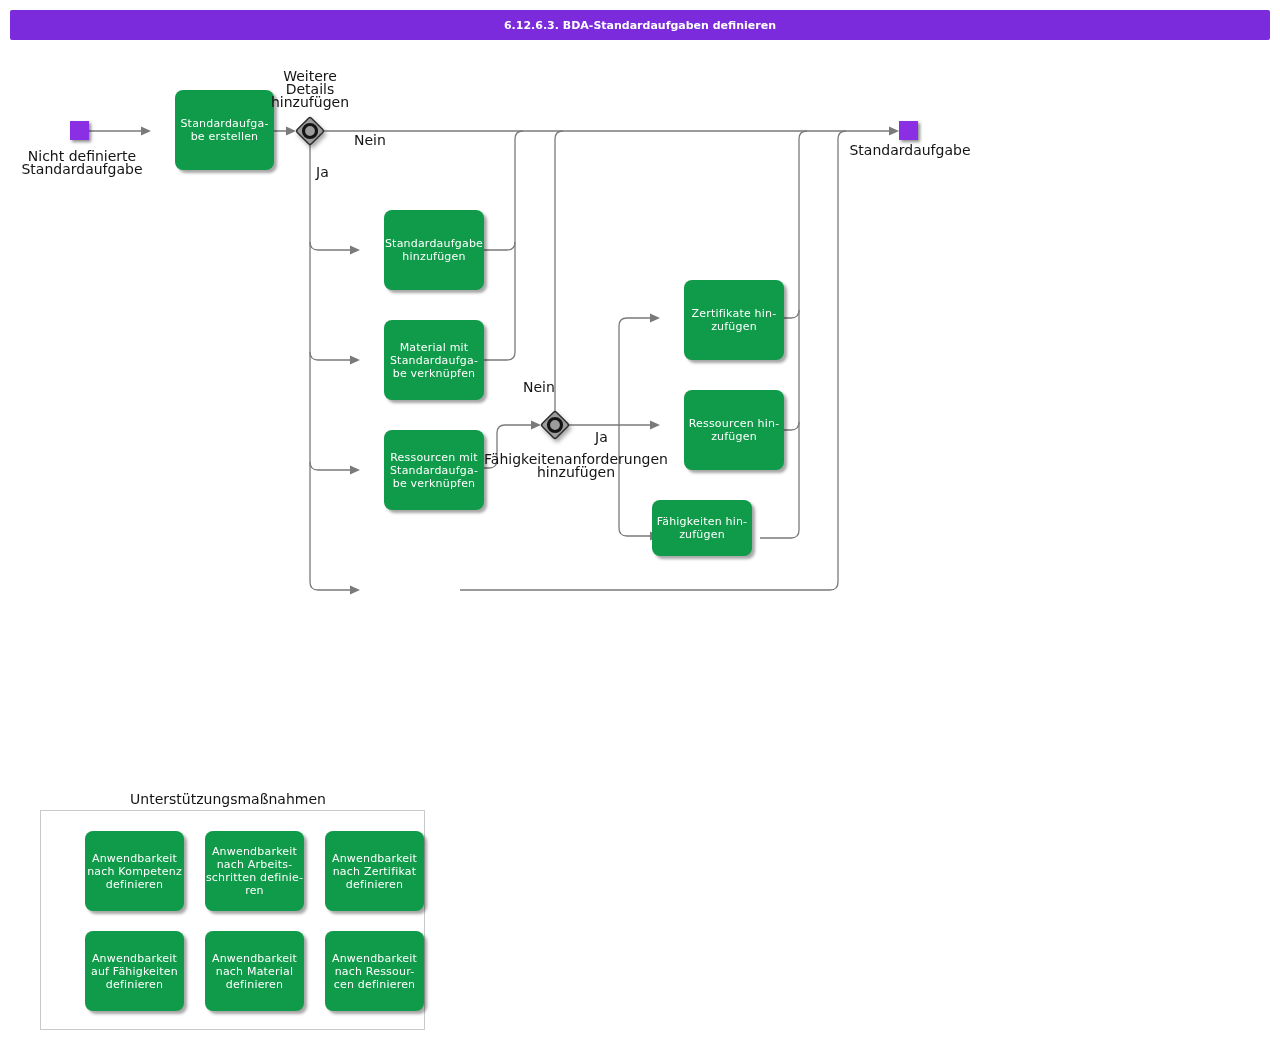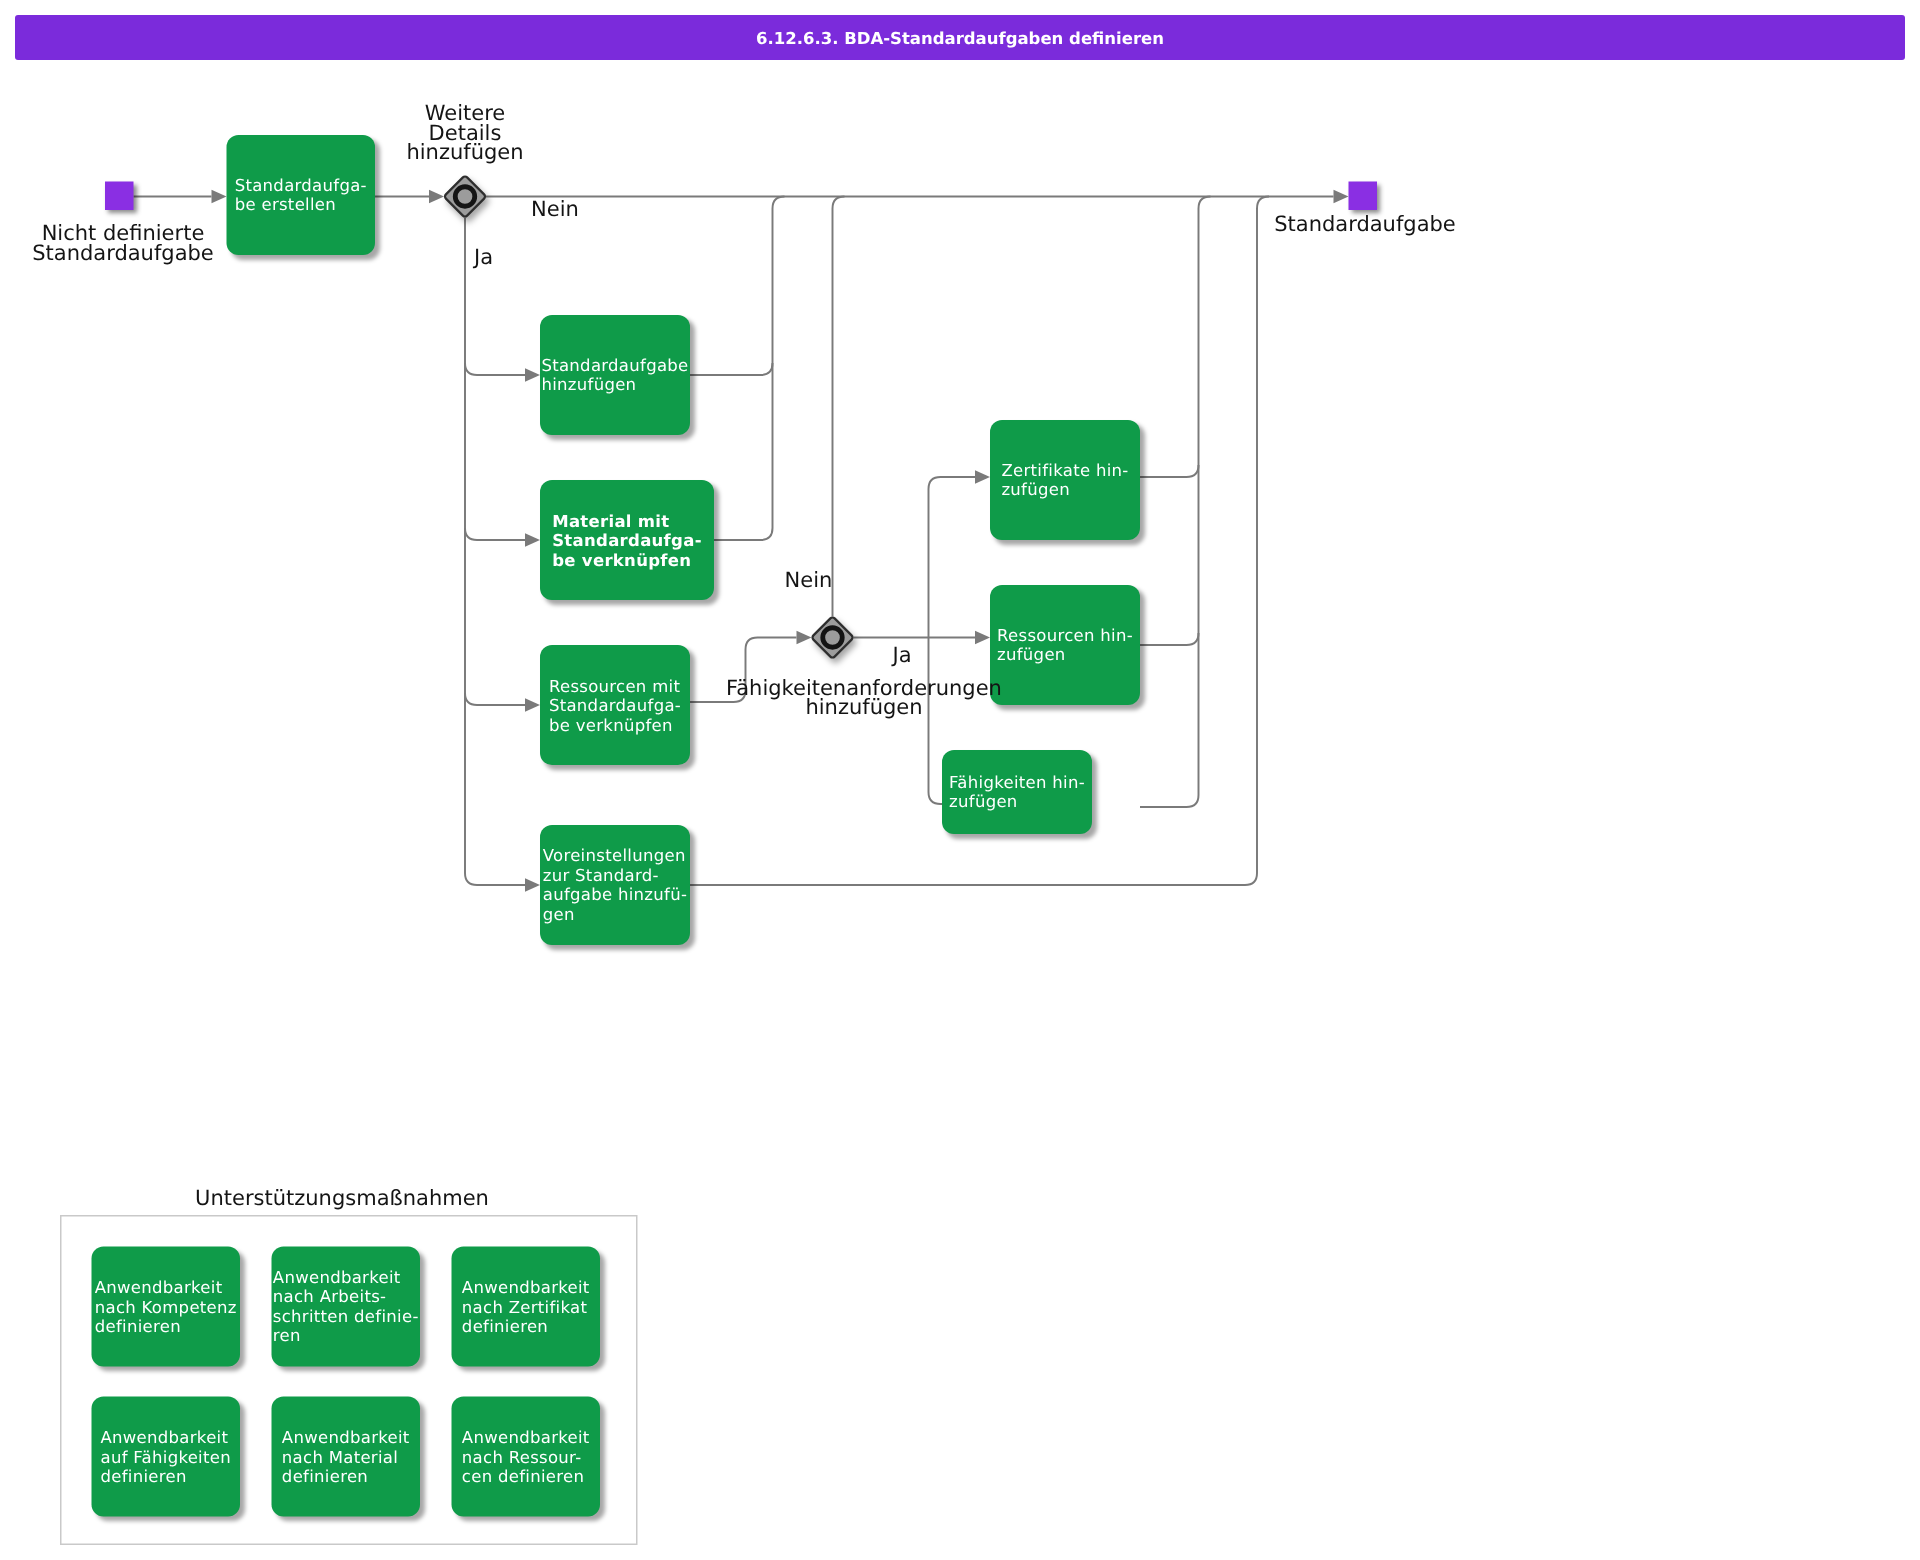--- a/index.html
+++ b/index.html
@@ -10,22 +10,22 @@
   }
   .titlebar{
     position:absolute;left:10px;top:10px;width:1260px;height:30px;
     background:var(--c-titlebar,#7b2bdb);color:#fff;font-size:11px;font-weight:bold;
     display:flex;align-items:center;justify-content:center;border-radius:2px;z-index:2;
   }
   svg.connectors{position:absolute;left:0;top:0;z-index:1;}
   .task{
     position:absolute;z-index:2;background:var(--c-green,#0f9b49);color:#fff;
     border-radius:8px;box-shadow:3px 3px 3px rgba(0,0,0,0.35);
-    display:flex;align-items:center;justify-content:center;text-align:left;
-    font-size:11px;line-height:13px;letter-spacing:0.2px;white-space:pre;
+    display:flex;align-items:center;justify-content:center;text-align:center;
+    font-size:11px;line-height:13px;letter-spacing:0.2px;white-space:pre;margin-left:24px;
   }
   .event{
     position:absolute;z-index:2;width:19px;height:19px;
     background:var(--c-purple,#8a2fe3);box-shadow:2px 2px 3px rgba(0,0,0,0.45);
   }
   .lbl{
     position:absolute;z-index:2;color:#141414;font-size:14px;line-height:13px;
     white-space:pre;
   }
   .lbl.c{transform:translateX(-50%);text-align:center;}
@@ -88,30 +88,26 @@
     </g>
   </svg>
 
   <div class="event" style="left:70px;top:121px;"></div>
   <div class="event" style="left:899px;top:121px;"></div>
 
   <div class="task" style="left:151px;top:90px;width:99px;height:80px;">Standardaufga-
 be erstellen</div>
   <div class="task" style="left:360px;top:210px;width:100px;height:80px;">Standardaufgabe
 hinzufügen</div>
-  <div class="task" style="left:360px;top:320px;width:116px;height:80px;font-weight:bold;">Material mit
+  <div class="task" style="left:360px;top:320px;width:100px;height:80px;">Material mit
 Standardaufga-
 be verknüpfen</div>
   <div class="task" style="left:360px;top:430px;width:100px;height:80px;">Ressourcen mit
 Standardaufga-
 be verknüpfen</div>
-  <div class="task" style="left:360px;top:550px;width:100px;height:80px;">Voreinstellungen
-zur Standard-
-aufgabe hinzufü-
-gen</div>
   <div class="task" style="left:660px;top:280px;width:100px;height:80px;">Zertifikate hin-
 zufügen</div>
   <div class="task" style="left:660px;top:390px;width:100px;height:80px;">Ressourcen hin-
 zufügen</div>
   <div class="task" style="left:628px;top:500px;width:100px;height:56px;">Fähigkeiten hin-
 zufügen</div>
 
   <div class="lbl c" style="left:82px;top:150px;">Nicht definierte
 Standardaufgabe</div>
   <div class="lbl c" style="left:910px;top:144px;">Standardaufgabe</div>

